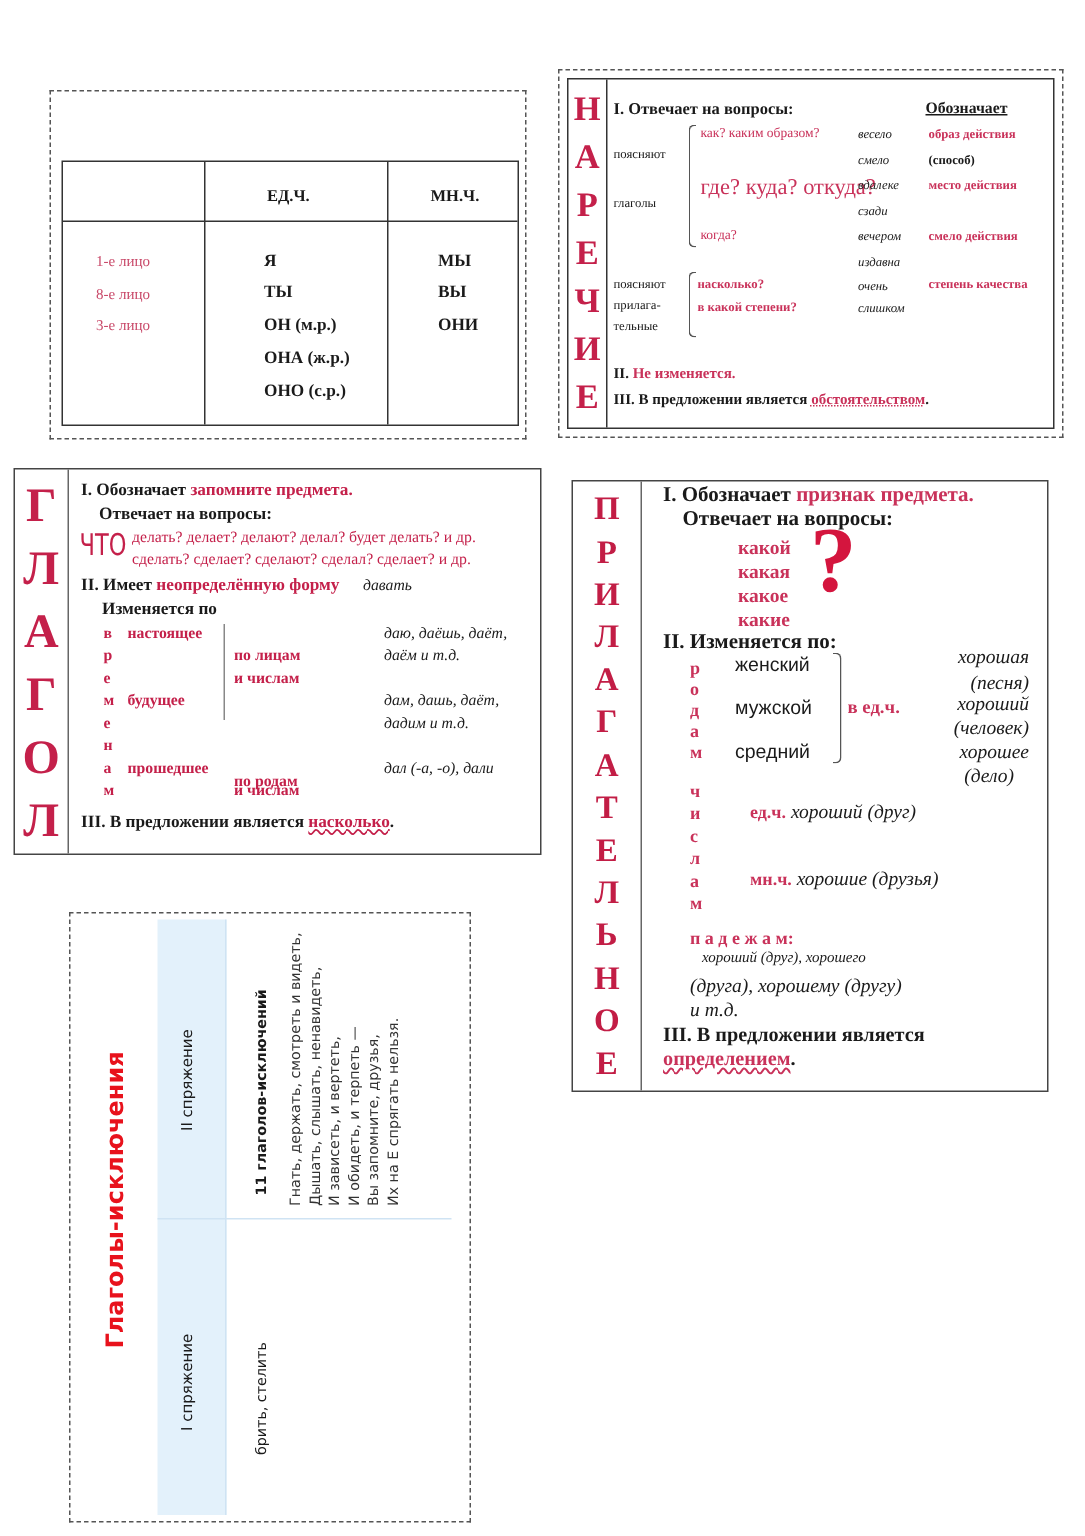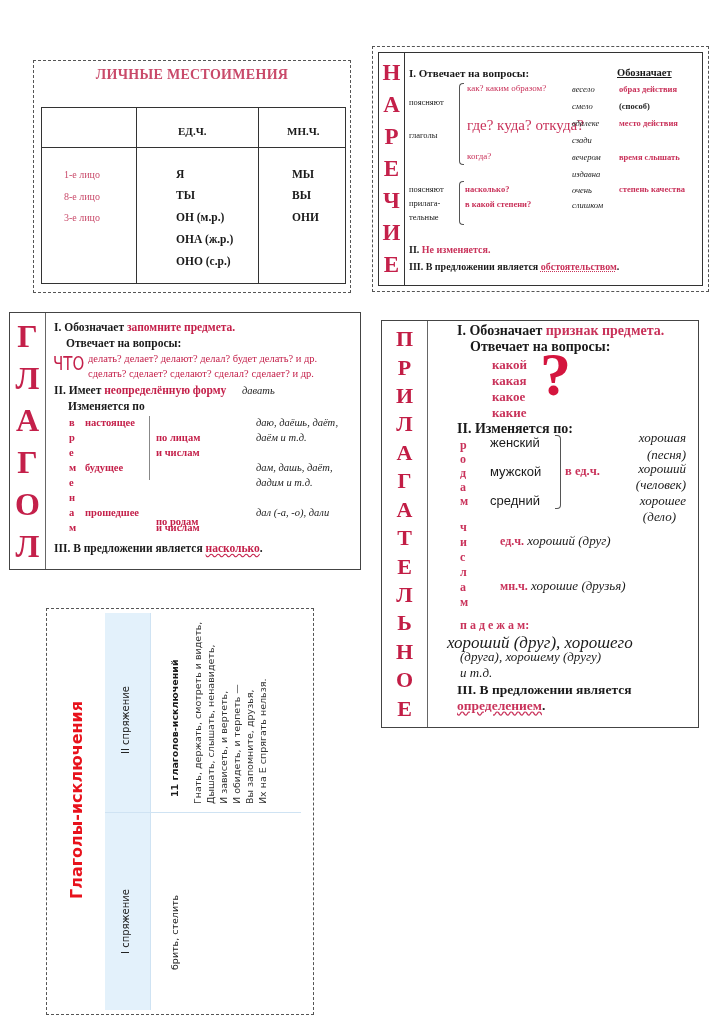--- a/index.html
+++ b/index.html
@@ -33,33 +33,32 @@
 
   
   #card-verb { position: absolute; left: 9px; top: 312px; width: 352px; height: 258px; border: 1.5px solid #444; }
   #card-verb .vert-col { width: 36px; font-size: 32px; border-right: 1px solid #666; padding: 2px 0; }
   #card-verb .t { font-size: 11.5px; }
   #card-verb .r { font-size: 10.5px; color: #c4204a; font-weight: bold; }
 
   
   #card-adj { position: absolute; left: 381px; top: 320px; width: 318px; height: 408px; border: 1.5px solid #444; }
   #card-adj .vert-col { width: 46px; font-size: 22px; border-right: 1px solid #666; padding: 4px 0; color: #c21d45; }
-  #card-adj .t { font-size: 13px; margin-left: 15px; }
+  #card-adj .t { font-size: 13px; }
 
   
   #card-exc { position: absolute; left: 46px; top: 608px; width: 268px; height: 407px; border: 1px dashed #555; }
   .rot { position: absolute; transform-origin: left top; transform: rotate(-90deg); white-space: nowrap; font-family: "DejaVu Sans", "Liberation Sans", sans-serif; }
   .band { position: absolute; top: 4px; bottom: 4px; left: 58px; width: 46px; background: #e3f1fb; border-right: 1.5px solid #cfe3f3; }
   .hsep { position: absolute; left: 58px; width: 196px; top: 203px; border-top: 1.5px solid #cfe3f3; }
 </style>
 </head>
 <body>
 
 <div id="card-pron">
-  <div class="title">ЛИЧНЫЕ МЕСТОИМЕНИЯ</div>
   <div id="pron-table">
     <div class="hline"></div>
     <div class="v1"></div>
     <div class="v2"></div>
     <span class="abs h" style="left:136px">ЕД.Ч.</span>
     <span class="abs h" style="left:245px">МН.Ч.</span>
 
     <span class="abs pers" style="top:61px">1-е лицо</span>
     <span class="abs pers" style="top:83px">8-е лицо</span>
     <span class="abs pers" style="top:104px">3-е лицо</span>
@@ -102,21 +101,21 @@
     <span class="abs s b" style="left:240px;top:48px">(способ)</span>
 
     <span class="abs s pink" style="left:88px;top:64px;font-size:15px">где? куда? откуда?</span>
     <span class="abs s i" style="left:193px;top:65px">вдалеке</span>
     <span class="abs s i" style="left:193px;top:82px">сзади</span>
     <span class="abs s pink b" style="left:240px;top:65px">место действия</span>
 
     <span class="abs s pink" style="left:88px;top:98px;font-size:9px">когда?</span>
     <span class="abs s i" style="left:193px;top:99px">вечером</span>
     <span class="abs s i" style="left:193px;top:116px">издавна</span>
-    <span class="abs s pink b" style="left:240px;top:99px">время слышать</span>
+    <span class="abs s pink b" style="left:240px;top:99px">смело действия</span>
 
     <span class="abs s" style="left:30px;top:131px">поясняют</span>
     <span class="abs s" style="left:30px;top:145px">прилага-</span>
     <span class="abs s" style="left:30px;top:159px">тельные</span>
     <div class="brace" style="left:80px;top:128px;height:44px"></div>
 
     <span class="abs s pink b" style="left:86px;top:131px">насколько?</span>
     <span class="abs s i" style="left:193px;top:132px">очень</span>
     <span class="abs s pink b" style="left:240px;top:131px">степень качества</span>
     <span class="abs s pink b" style="left:86px;top:146px">в какой степени?</span>
@@ -250,21 +249,21 @@
   <span class="abs" style="left:118px;top:212px;font-size:13px">
     <span class="b pink" style="font-size:12px">ед.ч.</span>
     <span class="i">хороший (друг)</span>
   </span>
   <span class="abs" style="left:118px;top:257px;font-size:13px">
     <span class="b pink" style="font-size:12px">мн.ч.</span>
     <span class="i">хорошие (друзья)</span>
   </span>
 
   <span class="abs b pink" style="left:78px;top:297px;font-size:12px">п а д е ж а м:</span>
-  <span class="abs i" style="left:65px;top:312px;font-size:17px">хороший (друг), хорошего</span>
+  <span class="abs i" style="left:86px;top:312px;font-size:10px">хороший (друг), хорошего</span>
   <span class="abs i" style="left:78px;top:328px;font-size:13px">(друга), хорошему (другу)</span>
   <span class="abs i" style="left:78px;top:344px;font-size:13px">и т.д.</span>
 
   <span class="abs t b" style="left:60px;top:361px;font-size:13.5px">III. В предложении является</span>
   <span class="abs t b" style="left:60px;top:377px;font-size:13.5px">
     <span class="pink" style="text-decoration:underline wavy #c9325a">определением</span><span>.</span>
   </span>
 </div>
 
 <div id="card-exc">

